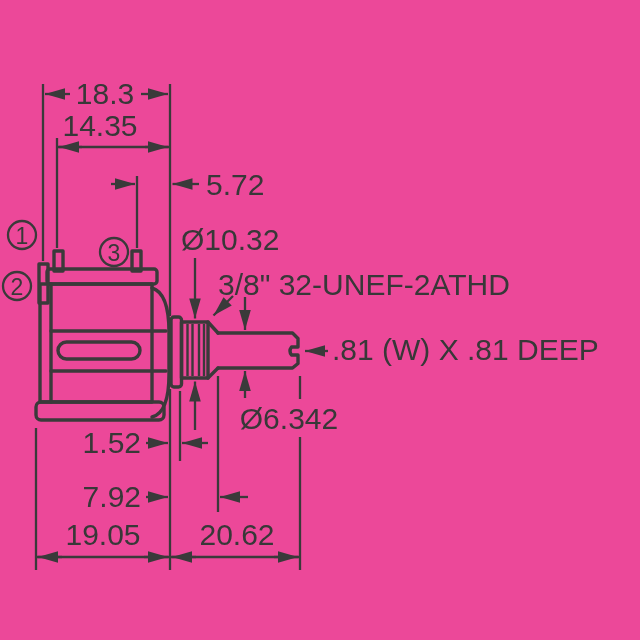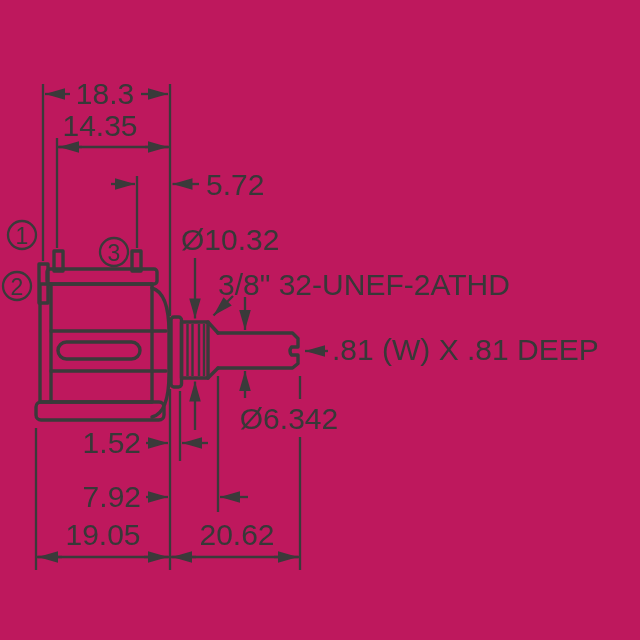--- a/index.html
+++ b/index.html
@@ -7,21 +7,21 @@
     padding: 0;
     background: #ffffff;
     width: 640px;
     height: 640px;
     overflow: hidden;
     font-family: "Liberation Sans", sans-serif;
   }
   .drawing-wrap {
     width: 640px;
     height: 640px;
-    background: #be185d;
+    background: #ec4899;
   }
   svg text {
     font-family: "Liberation Sans", sans-serif;
     font-size: 30px;
     fill: #383838;
   }
   svg text.callout-num {
     font-size: 23px;
   }
   .part-stroke {

